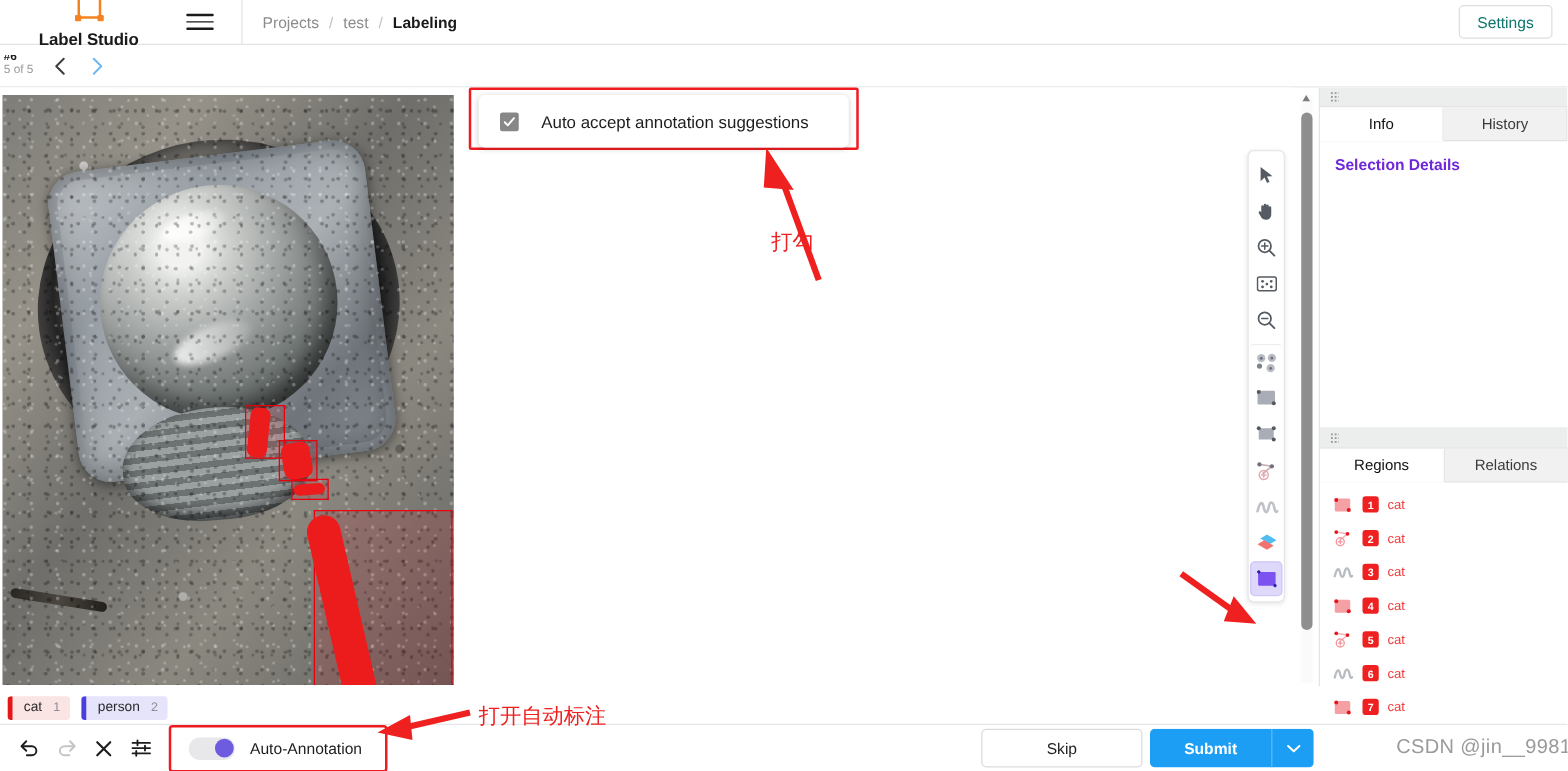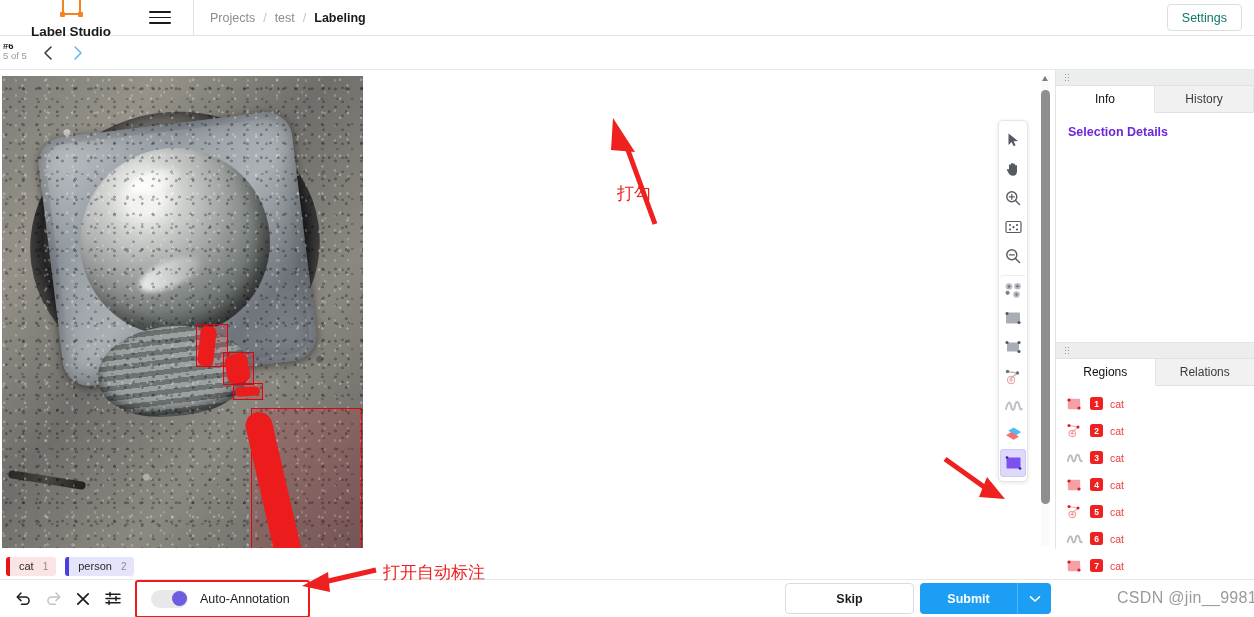--- a/index.html
+++ b/index.html
@@ -298,21 +298,21 @@
   .toggle .knob {
     position:absolute; right:1.5px; top:1.5px; width:15px; height:15px; border-radius:50%;
     background:#6e5ce0;
   }
   .auto-ann-text { font-size:12.5px; color:#1d1d1d; }
 
   .skip-btn {
     position:absolute; left:785px; top:583px; width:129px; height:31px;
     border:1px solid #d9dbdd; border-radius:4px; background:#fff;
     display:flex; align-items:center; justify-content:center;
-    font-size:12.5px; font-weight:bold; color:#1d1d1d; cursor:pointer;
+    font-size:12.5px; font-weight:normal; color:#1d1d1d; cursor:pointer;
   }
   .submit-group {
     position:absolute; left:920px; top:583px; width:131px; height:31px;
     display:flex; border-radius:4px; overflow:hidden;
   }
   .submit-btn {
     flex:1; background:#1c9ef5; color:#fff; font-size:12.5px; font-weight:bold;
     display:flex; align-items:center; justify-content:center; cursor:pointer;
   }
   .submit-caret {
@@ -403,20 +403,30 @@
       </div>
 
       <div class="cv-scroll">
         <div class="track"></div>
         <div class="caret"></div>
         <div class="thumb"></div>
       </div>
     </div>
 
     <div class="work-col">
+      <div class="accept-card-wrap">
+        <div class="accept-card">
+          <div class="cbx">
+            <svg viewBox="0 0 12 12">
+                <path d="M2 6.3 L4.6 9 L10 2.8" stroke="#fff" stroke-width="1.7" fill="none" stroke-linecap="round" stroke-linejoin="round"></path>
+              </svg>
+          </div>
+          <div class="accept-label">Auto accept annotation suggestions</div>
+        </div>
+      </div>
 
       <svg class="arrow-svg" style="left:240px;top:42px;" width="70" height="120" viewBox="0 0 70 120">
         <path d="M50 112 L20 30" stroke="#ef2020" stroke-width="5" fill="none"></path>
         <path d="M8 6 L30 40 L6 38 Z" fill="#ef2020"></path>
       </svg>
       <div class="cn-note" style="left:252px;top:112px;">打勾</div>
 
       <svg class="arrow-svg" style="left:578px;top:385px;" width="64" height="50" viewBox="0 0 64 50">
         <path d="M2 4 L44 34" stroke="#ef2020" stroke-width="5" fill="none"></path>
         <path d="M62 44 L36 42 L44 22 Z" fill="#ef2020"></path>

